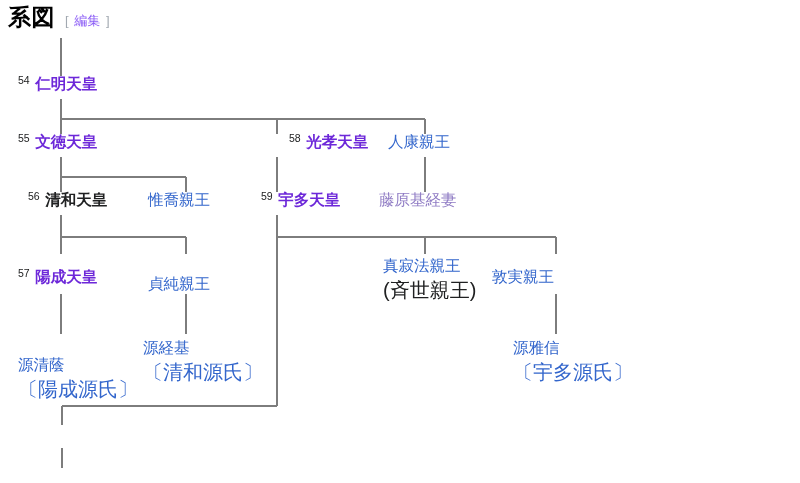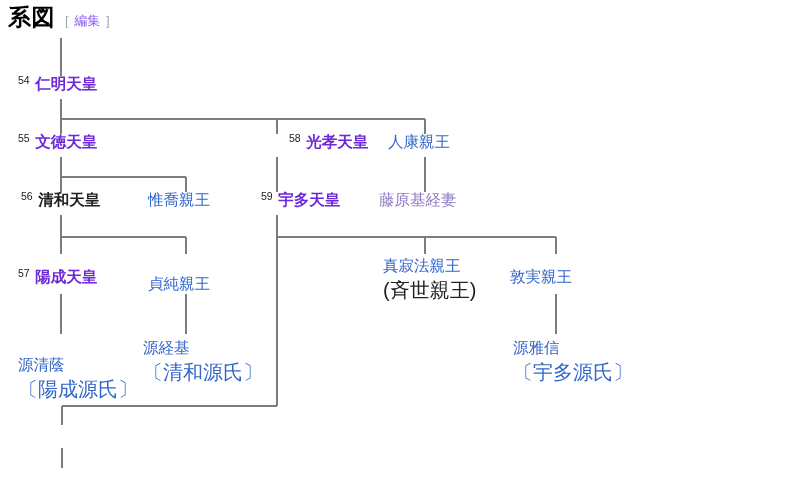--- a/index.html
+++ b/index.html
@@ -171,21 +171,21 @@
       <a class="nm visited emperor" href="#">文徳天皇</a>
     </div>
     <div class="node" style="left:261px; top:131px;margin-left:28px;">
       <span class="num">58</span>
       <a class="nm visited emperor" href="#">光孝天皇</a>
     </div>
     <div class="node ctr" style="left:388px; top:131px;">
       <a class="nm link" href="#">人康親王</a>
     </div>
 
-    <div class="node" style="left:21px; top:189px;">
+    <div class="node" style="left:28px; top:189px;">
       <span class="num">56</span>
       <span class="nm current emperor">清和天皇</span>
     </div>
     <div class="node ctr" style="left:148px; top:189px;">
       <a class="nm link" href="#">惟喬親王</a>
     </div>
     <div class="node" style="left:261px; top:189px;">
       <span class="num">59</span>
       <a class="nm visited emperor" href="#">宇多天皇</a>
     </div>
@@ -197,21 +197,21 @@
       <span class="num">57</span>
       <a class="nm visited emperor" href="#">陽成天皇</a>
     </div>
     <div class="node ctr" style="left:148px; top:273px;">
       <a class="nm link" href="#">貞純親王</a>
     </div>
     <div class="node ctr" style="left:383px; top:255px; width:85px;">
       <a class="nm link" href="#">真寂法親王</a>
       <span class="sub plain">(斉世親王)</span>
     </div>
-    <div class="node ctr" style="left:510px; top:266px;">
+    <div class="node ctr" style="left:492px; top:266px;">
       <a class="nm link" href="#">敦実親王</a>
     </div>
 
     <div class="node ctr" style="left:18px; top:354px; width:85px;">
       <a class="nm link" href="#">源清蔭</a>
       <a class="sub link" href="#">〔陽成源氏〕</a>
     </div>
     <div class="node ctr" style="left:513px; top:337px; width:85px;">
       <a class="nm link" href="#">源雅信</a>
       <a class="sub link" href="#">〔宇多源氏〕</a>

